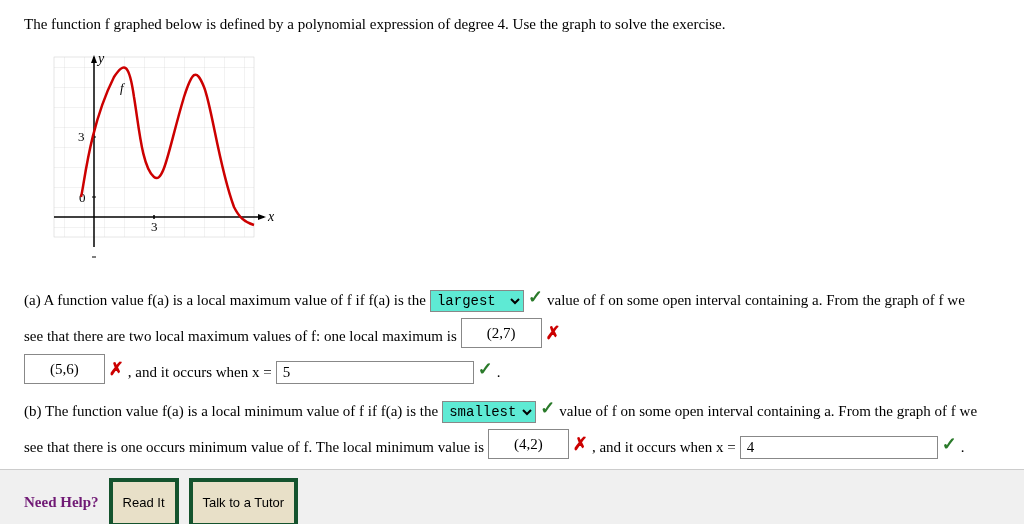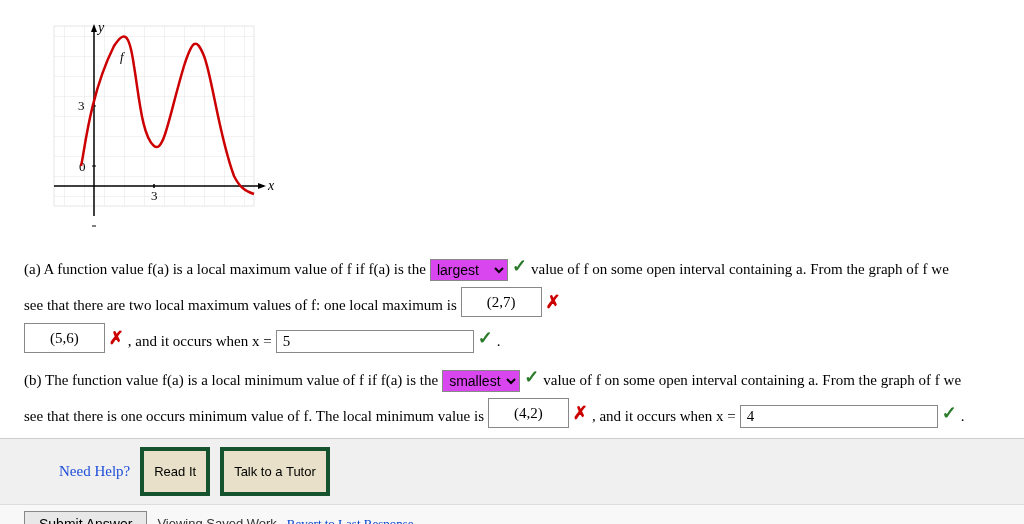--- a/index.html
+++ b/index.html
@@ -39,22 +39,22 @@
       line-height: 1.6;
       display: flex;
       align-items: flex-end;
       flex-wrap: wrap;
       gap: 4px;
     }
     .inline-select {
       border: 1px solid #888;
       padding: 1px 2px;
       font-size: 14px;
-      font-family: Liberation Sans, sans-serif;
-      background: #d946ef;
+      font-family: Liberation Mono, monospace;
+      background: #5eead4;
     }
     .check-green {
       color: #2a7a2a;
       font-size: 18px;
       font-weight: bold;
     }
     .cross-red {
       color: #cc0000;
       font-size: 18px;
       font-weight: bold;
@@ -79,24 +79,23 @@
     .need-help-bar {
       background: #f0f0f0;
       border-top: 1px solid #ccc;
       padding: 8px 24px;
       display: flex;
       align-items: center;
       gap: 10px;
       margin-top: 8px;
     }
     .need-help-label {
-      color: #1d4ed8;
-      font-weight: normal;
-      font-size: 15px;
-      margin-left: 35px;
+      color: #701a75;
+      font-weight: bold;
+      font-size: 15px;
     }
     .help-btn {
       background: #e8e0c8;
       border: 4px solid #14532d;
       padding: 13px 10px;
       font-size: 13px;
       cursor: pointer;
       font-family: Arial, sans-serif;
     }
     .bottom-bar {
@@ -123,20 +122,21 @@
     .revert-link {
       color: #0044cc;
       text-decoration: none;
       font-size: 13px;
     }
   </style>
 </head>
 <body>
 
 <div class="main-content">
+  <p class="intro-text">The function f graphed below is defined by a polynomial expression of degree 4. Use the graph to solve the exercise.</p>
 
   <div class="graph-area">
     <div class="graph-container">
       <svg class="graph-svg" viewBox="0 0 260 220" xmlns="http://www.w3.org/2000/svg">
 
         <defs>
           <pattern id="smallGrid" width="20" height="20" patternUnits="userSpaceOnUse">
             <path d="M 20 0 L 0 0 0 20" fill="none" stroke="#ccc" stroke-width="0.5"></path>
           </pattern>
         </defs>

